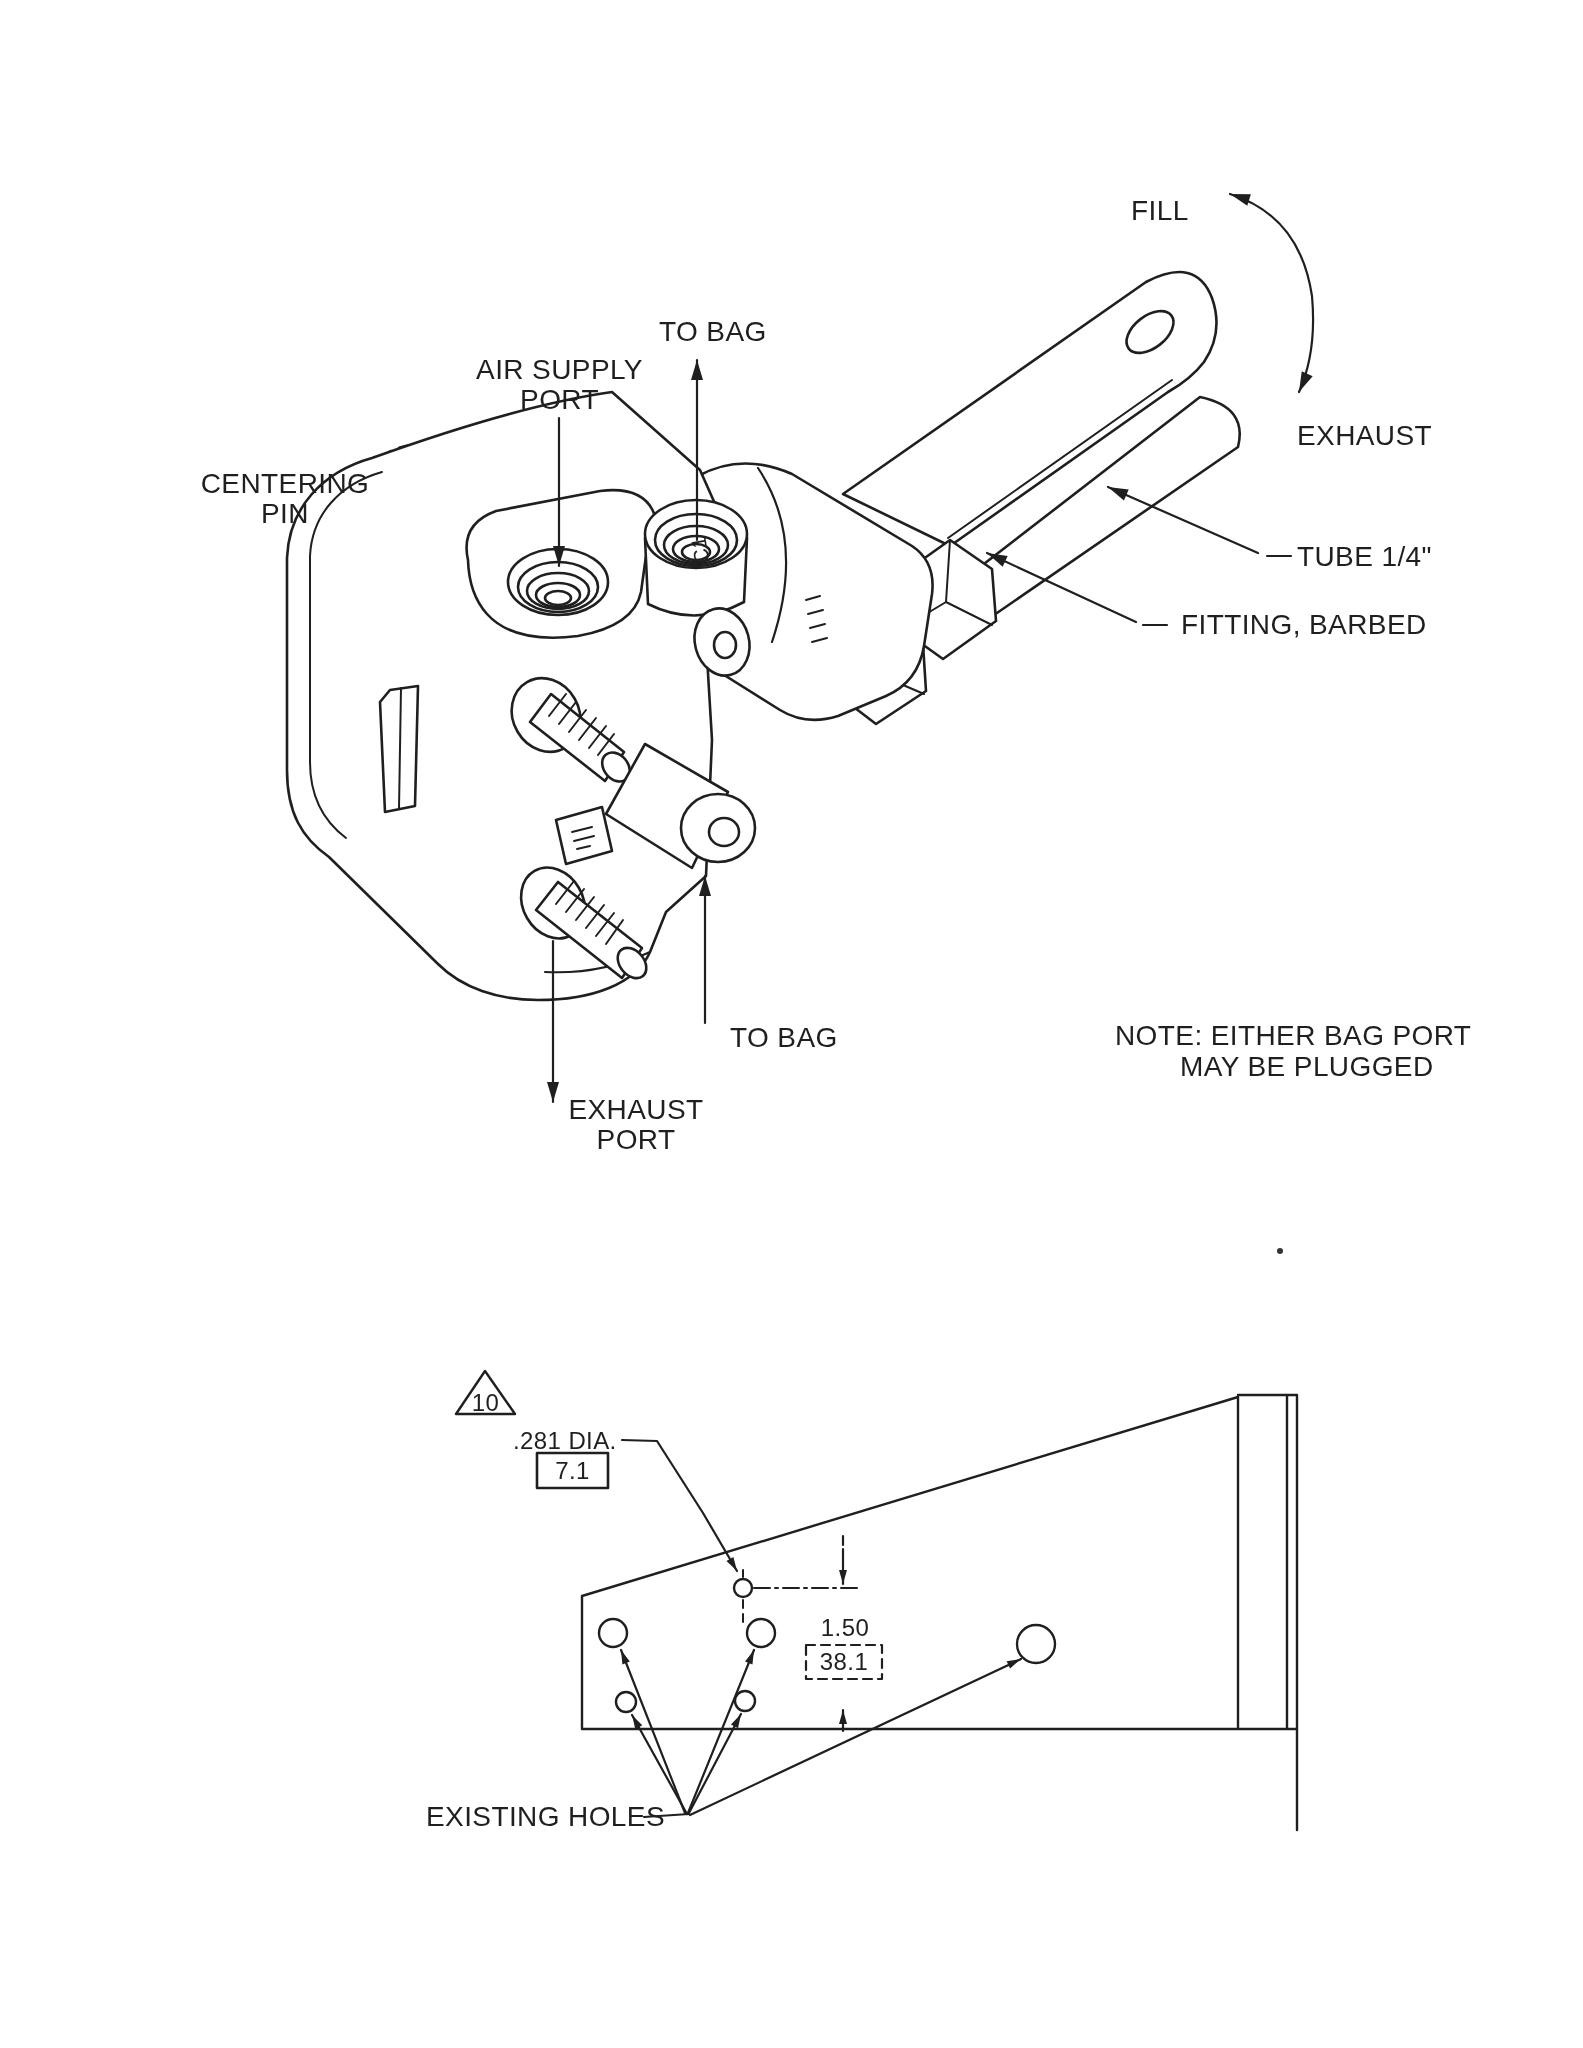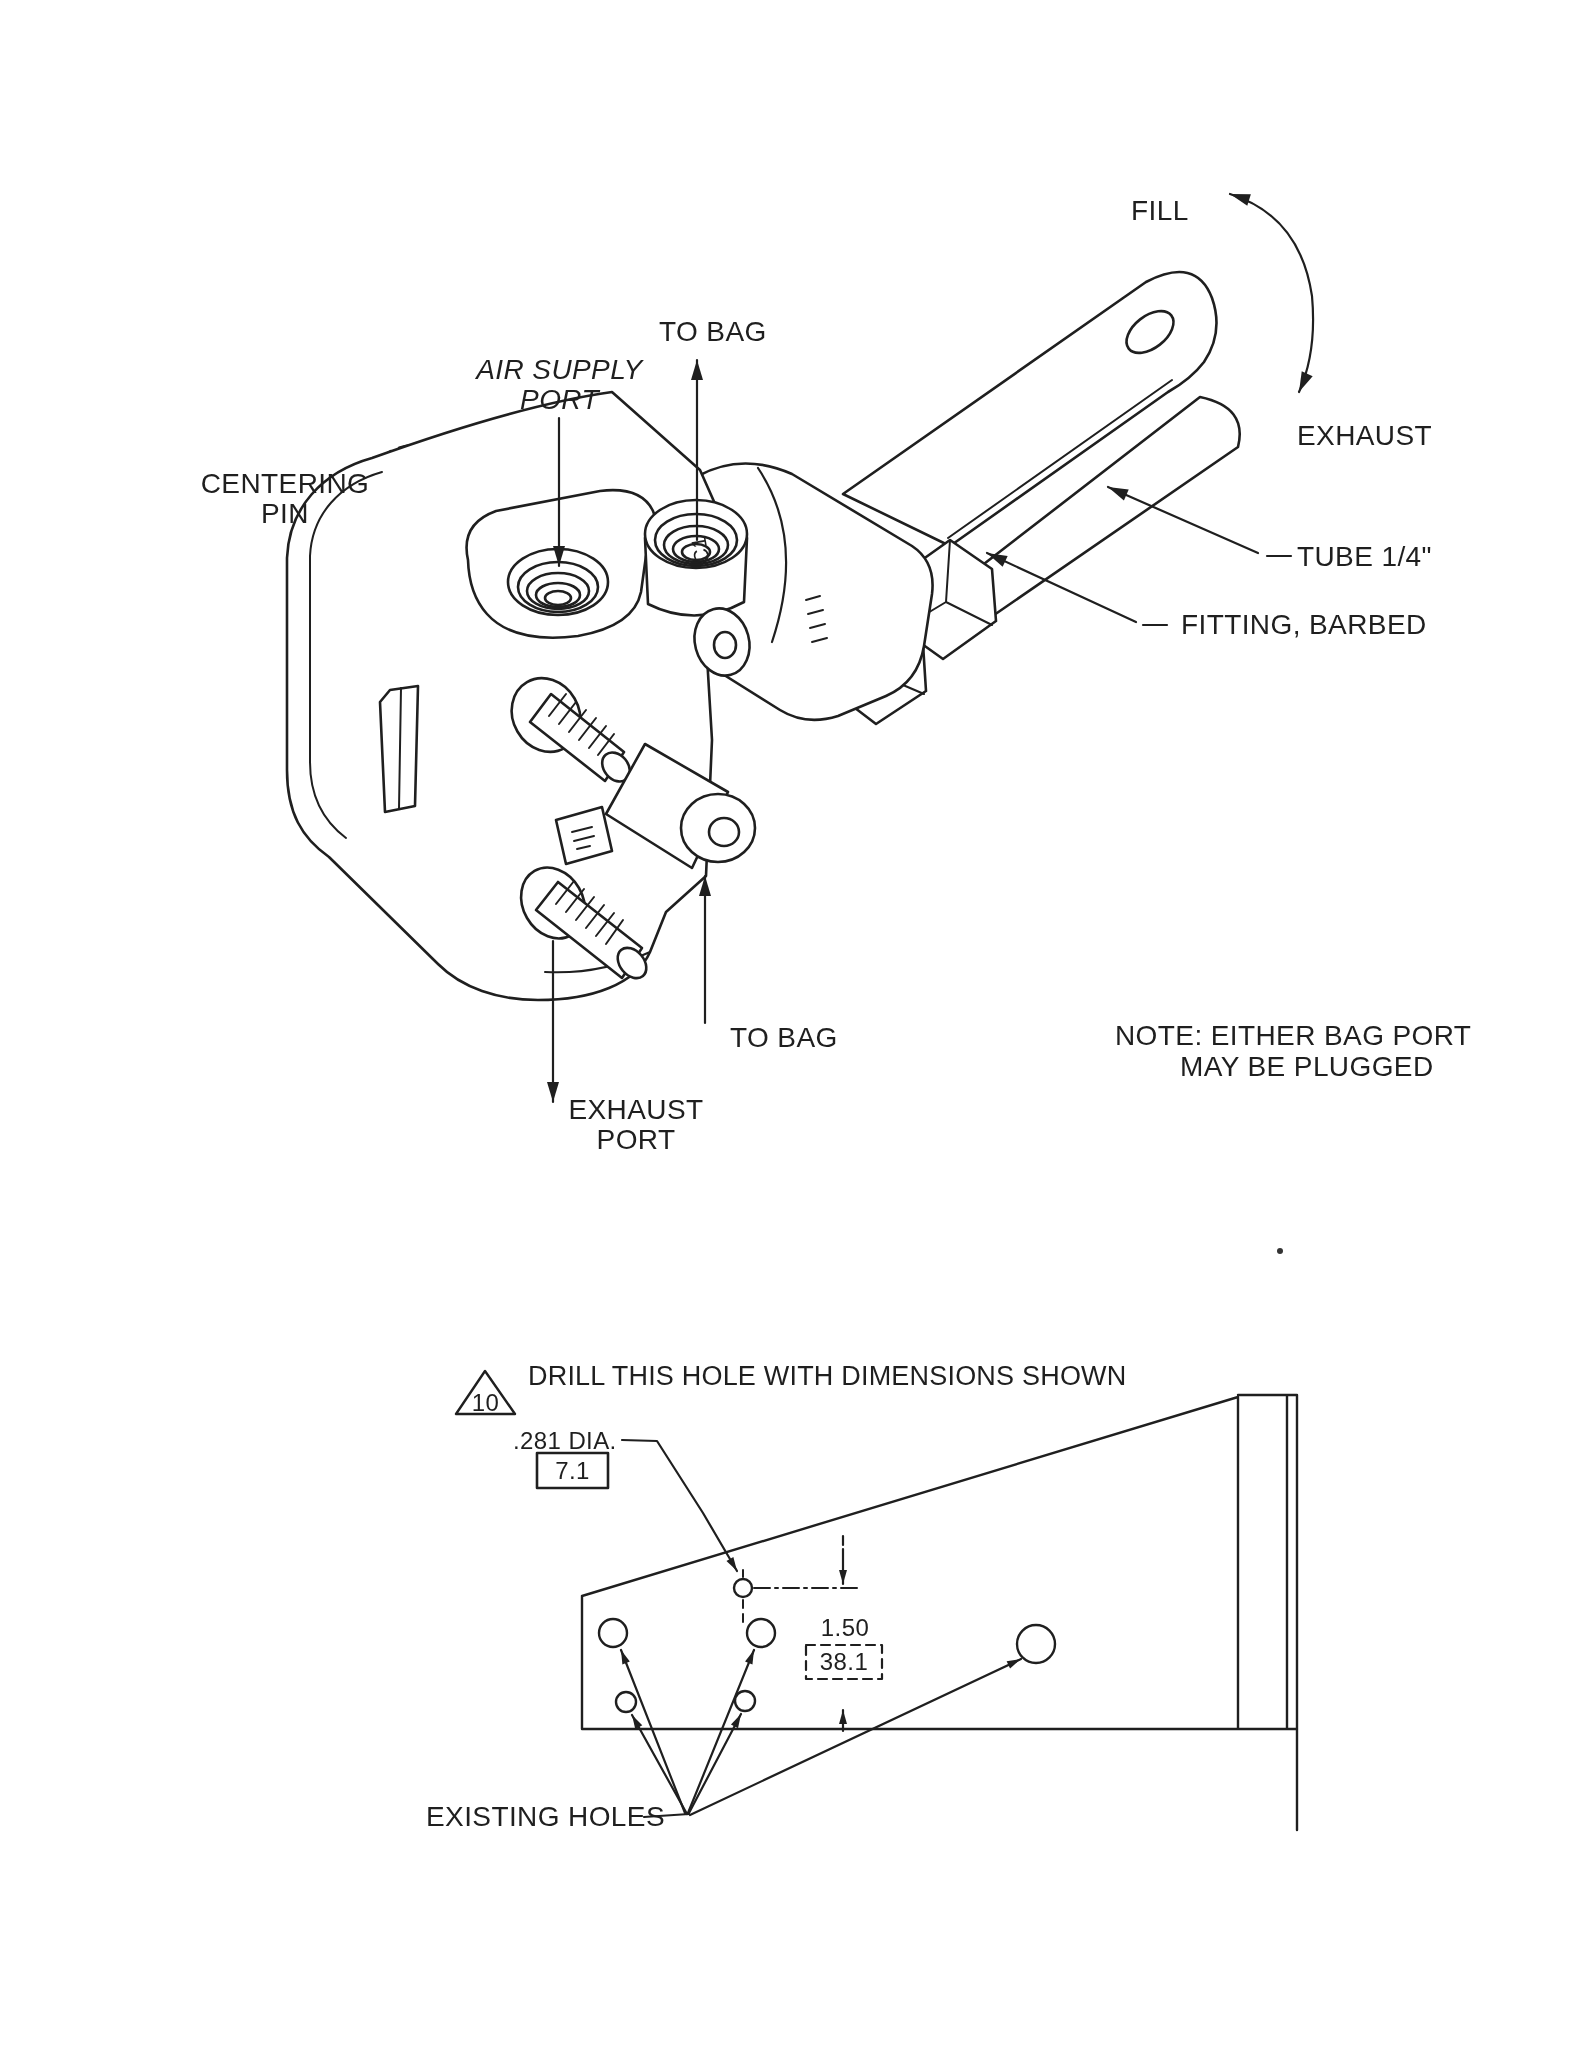--- a/index.html
+++ b/index.html
@@ -180,21 +180,21 @@
       </g>
 
       <circle cx="1280" cy="1251" r="3" fill="#333" stroke="none"></circle>
     </g>
   </svg>
 
   <div class="lbl" style="left:1131px;top:180px;margin-top:16px;">FILL</div>
 
   <div class="lbl" style="left:659px;top:317px;">TO BAG</div>
 
-  <div class="lbl ctr" style="left:462px;top:355px;width:195px;font-style:italic;">
+  <div class="lbl ctr" style="left:462px;top:355px;width:195px;">
     <div>AIR SUPPLY</div>
     <div>PORT</div>
   </div>
 
   <div class="lbl ctr" style="left:196px;top:469px;width:178px;">
     <div>CENTERING</div>
     <div>PIN</div>
   </div>
 
   <div class="lbl" style="left:1297px;top:421px;">EXHAUST</div>
@@ -208,21 +208,20 @@
   <div class="lbl ctr" style="left:560px;top:1095px;width:152px;">
     <div>EXHAUST</div>
     <div>PORT</div>
   </div>
 
   <div class="lbl" style="left:1093px;top:1021px;margin-left:22px;">NOTE: EITHER BAG PORT</div>
   <div class="lbl" style="left:1180px;top:1052px;">MAY BE PLUGGED</div>
 
   <div class="lbl rot" style="left:688px;top:566px;font-size:21px;transform:rotate(-100deg);">C1</div>
 
-  <div class="lbl instr" style="left:528px;top:1362px;">DRILL THIS HOLE WITH DIMENSIONS SHOWN</div>
 
   <div class="lbl boxed" style="left:456px;top:1388px;width:59px;font-size:24px;">10</div>
 
   <div class="lbl small" style="left:513px;top:1427px;">.281 DIA.</div>
 
   <div class="lbl small boxed" style="left:537px;top:1453px;width:71px;height:35px;">7.1</div>
 
   <div class="lbl small boxed" style="left:805px;top:1614px;width:80px;">1.50</div>
 
   <div class="lbl small boxed" style="left:806px;top:1645px;width:76px;height:34px;">38.1</div>

